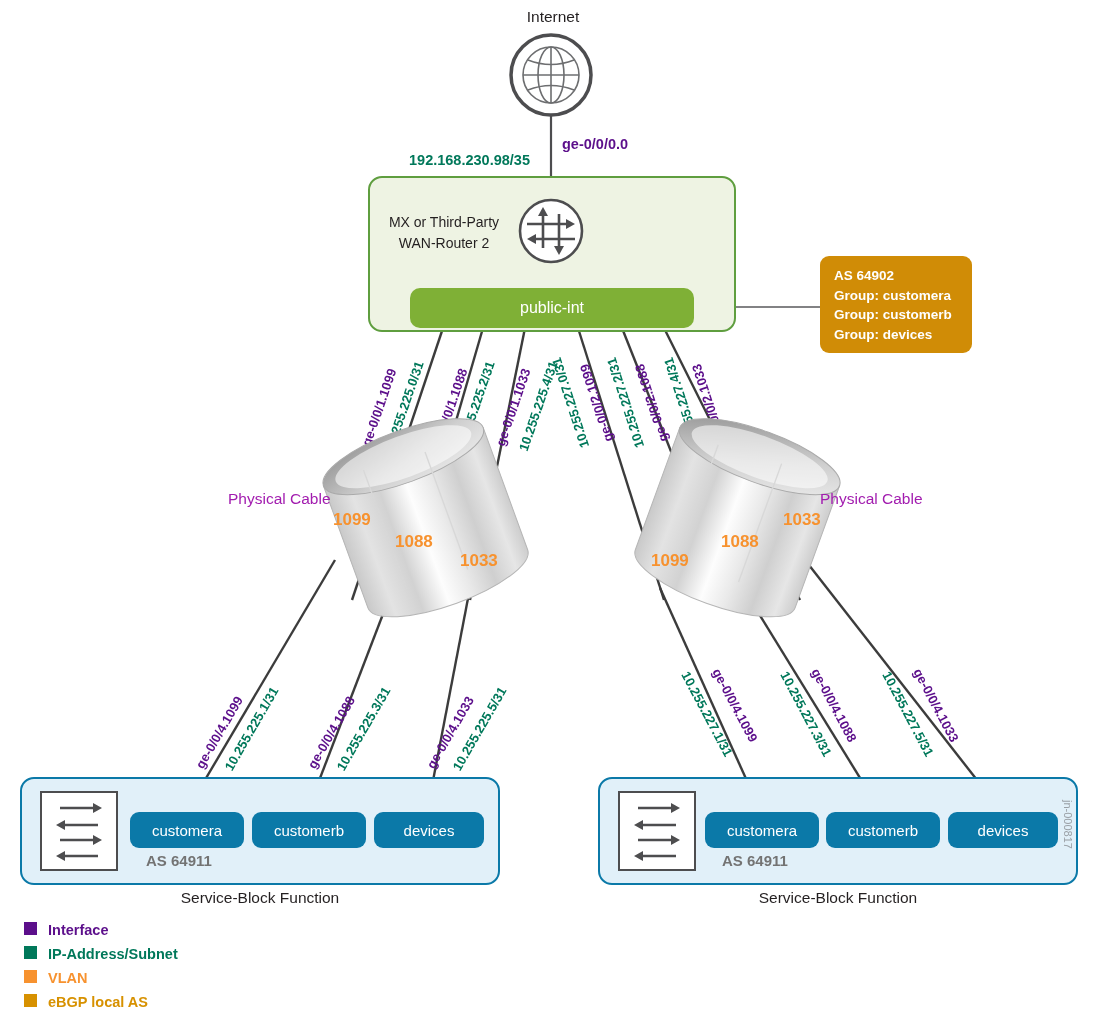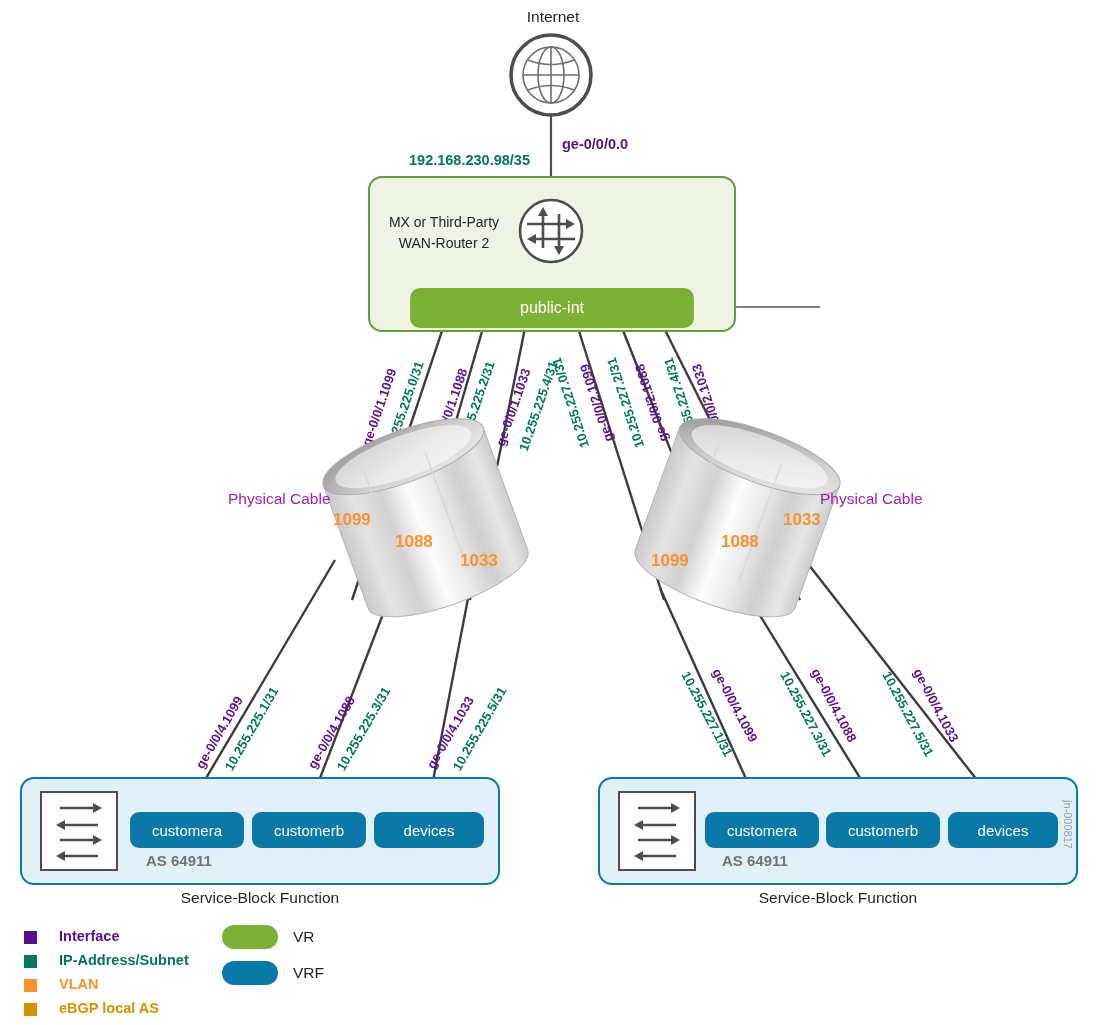--- a/index.html
+++ b/index.html
@@ -151,24 +151,23 @@
     font-size: 15px;
     font-weight: bold;
     color: #737373;
     white-space: nowrap;
   }
 
   
   .legend { left: 24px; top: 922px; }
   .legend-row {
     display: flex;
-    align-items: flex-end;
+    align-items: flex-start;
     height: 22px;
     margin-bottom: 2px;
-    gap: 11px;
   }
   .legend-swatch {
     width: 13px;
     height: 13px;
     margin-right: 11px;
     flex: 0 0 auto;
   }
   .legend-text {
     font-size: 14.5px;
     font-weight: bold;
@@ -307,20 +306,26 @@
       <path d="M 575 224 l -9 -5 l 0 10 z" fill="#4d4d4f"></path>
 
       <path d="M 575 239 L 532 239" stroke="#4d4d4f" stroke-width="2.6" fill="none"></path>
       <path d="M 527 239 l 9 -5 l 0 10 z" fill="#4d4d4f"></path>
     </g>
   </svg>
   <div class="abs vr-bar">
     <span>public-int</span>
   </div>
 
+  <div class="abs as-box">
+    <div>AS 64902</div>
+    <div>Group: customera</div>
+    <div>Group: customerb</div>
+    <div>Group: devices</div>
+  </div>
 
   <div class="abs rot-label t-iface" style="left:366px; top:438px; transform:rotate(-71deg);">ge-0/0/1.1099</div>
   <div class="abs rot-label t-ip" style="left:389px; top:443px; transform:rotate(-71deg);">10.255.225.0/31</div>
   <div class="abs rot-label t-iface" style="left:437px; top:438px; transform:rotate(-71deg);">ge-0/0/1.1088</div>
   <div class="abs rot-label t-ip" style="left:460px; top:443px; transform:rotate(-71deg);">10.255.225.2/31</div>
   <div class="abs rot-label t-iface" style="left:500px; top:438px; transform:rotate(-71deg);">ge-0/0/1.1033</div>
   <div class="abs rot-label t-ip" style="left:523px; top:443px; transform:rotate(-71deg);">10.255.225.4/31</div>
 
   <div class="abs rot-label t-ip" style="left:585px; top:440px; transform:rotate(-108deg);">10.255.227.0/31</div>
   <div class="abs rot-label t-iface" style="left:609px; top:434px; transform:rotate(-108deg);">ge-0/0/2.1099</div>
@@ -439,26 +444,16 @@
     <div class="legend-row">
       <span class="legend-swatch" style="background:#f7922f;"></span>
       <span class="legend-text" style="color:#f7922f;">VLAN</span>
     </div>
     <div class="legend-row">
       <span class="legend-swatch" style="background:#d79100;"></span>
       <span class="legend-text" style="color:#d79100;">eBGP local AS</span>
     </div>
   </div>
 
-  <div class="abs legend2">
-    <div class="legend2-row">
-      <span class="legend2-pill" style="background:#7fb036;"></span>
-      <span class="legend2-text">VR</span>
-    </div>
-    <div class="legend2-row">
-      <span class="legend2-pill" style="background:#0b79a8;"></span>
-      <span class="legend2-text">VRF</span>
-    </div>
-  </div>
 
   <div class="abs watermark">jn-000817</div>
 
 </div>
 
 </body></html>

